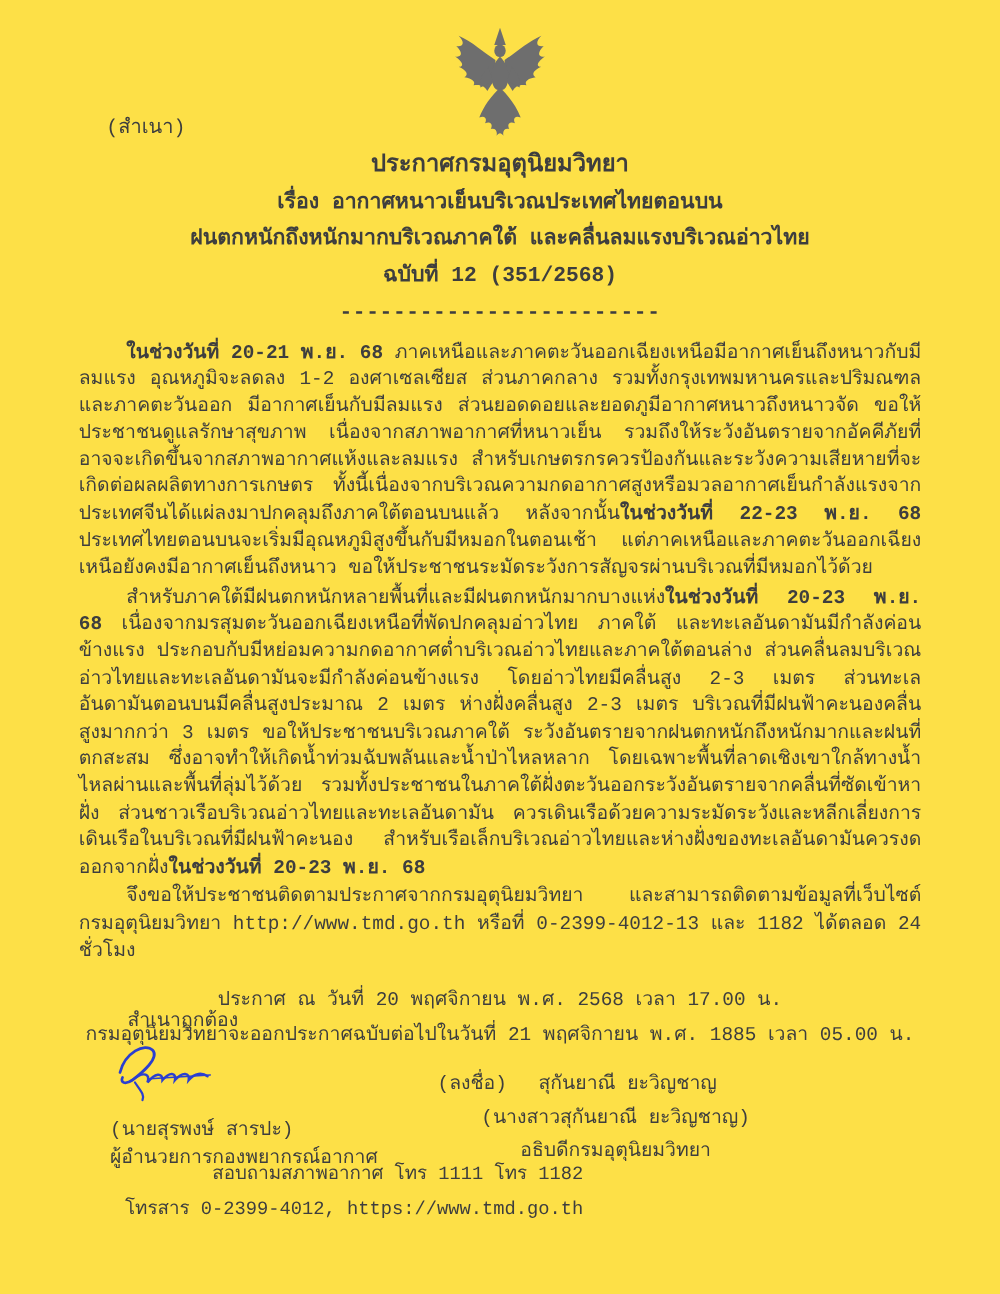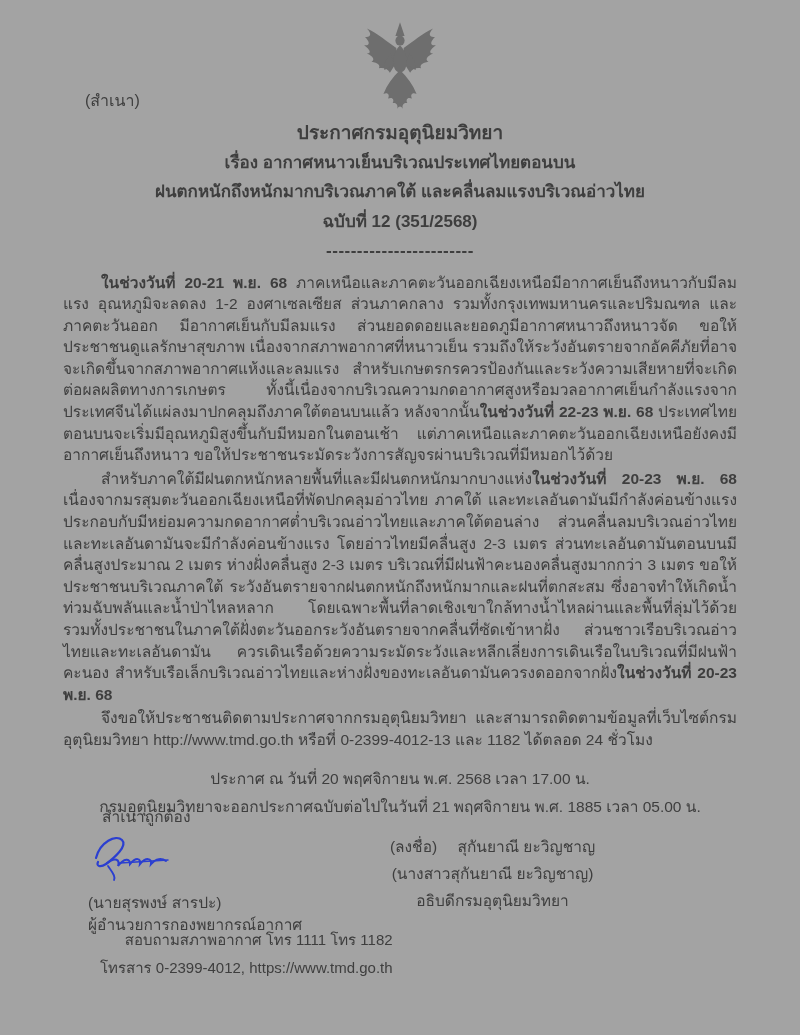--- a/index.html
+++ b/index.html
@@ -2,36 +2,36 @@
 <html lang="th"><head>
 <meta charset="utf-8">
 <style>
   * { margin: 0; padding: 0; box-sizing: border-box; }
   html, body { background: #ffffff; }
   .page {
     position: relative;
     width: 800px;
     height: 1035px;
     margin: 0 auto;
-    background: #a3a3a3;
-    font-family: Liberation Sans, sans-serif;
+    background: #fde047;
+    font-family: Liberation Mono, monospace;
     color: #3e3e3e;
     overflow: hidden;
   }
   .top { position: relative; height: 118px; }
   .emblem { position: absolute; left: 50%; top: 22px; transform: translateX(-50%); }
   .copy-label { position: absolute; left: 85px; top: 88px; font-size: 16px; }
   .header-block { text-align: center; font-weight: bold; font-size: 17px; line-height: 29.5px; }
   .doc-title { font-size: 19px; font-weight: bold; }
   .separator-line { font-weight: bold; letter-spacing: 0.5px; }
   .body-block { margin: 6px 63px 0 63px; font-size: 15.5px; line-height: 21.6px; text-align: justify; }
   .body-block p { text-indent: 38px; margin-top: 2px; }
   .issued-block { text-align: center; font-size: 15.5px; line-height: 28px; margin-top: 14px; }
   .sig-block { margin: 12px 0 0 350px; width: 285px; font-size: 15.5px; line-height: 27px; text-align: center; }
-  .sig-line1 { text-align: center; padding-left: 0; }
+  .sig-line1 { text-align: left; padding-left: 0; }
   .sig-line1 .sig-label { margin-right: 16px; }
   .copy-cert { position: absolute; left: 88px; top: 806px; font-size: 15.5px; line-height: 22px; }
   .copy-cert .cert-label { margin-left: 14px; }
   .cert-signature { display: block; margin: 2px 0 4px -2px; }
   .footer { position: absolute; left: 100px; right: 63px; top: 926px; display: flex; justify-content: space-between; font-size: 15px; line-height: 27.5px; }
   .footer-right { text-align: right; }
 </style>
 </head>
 <body>
 

